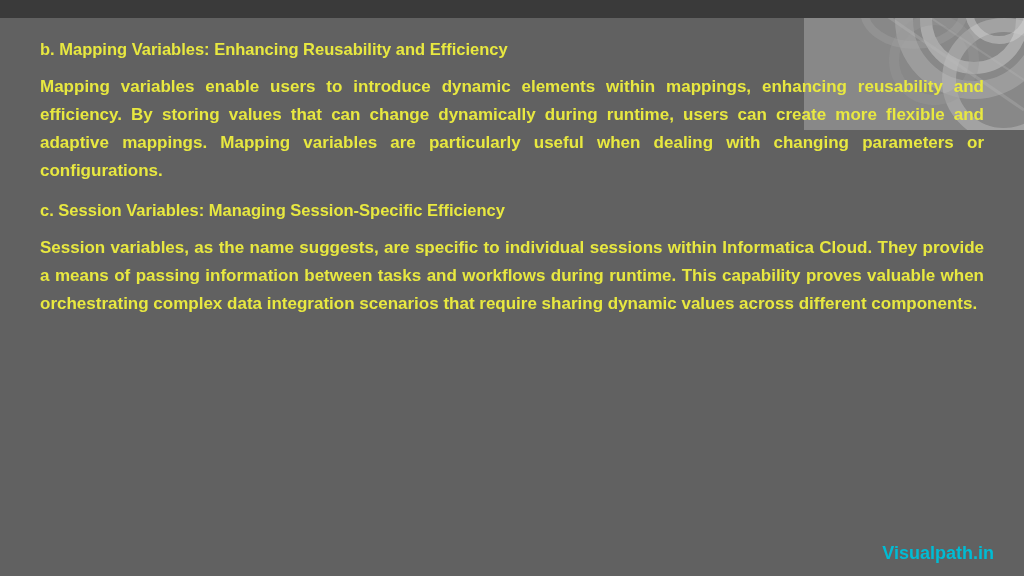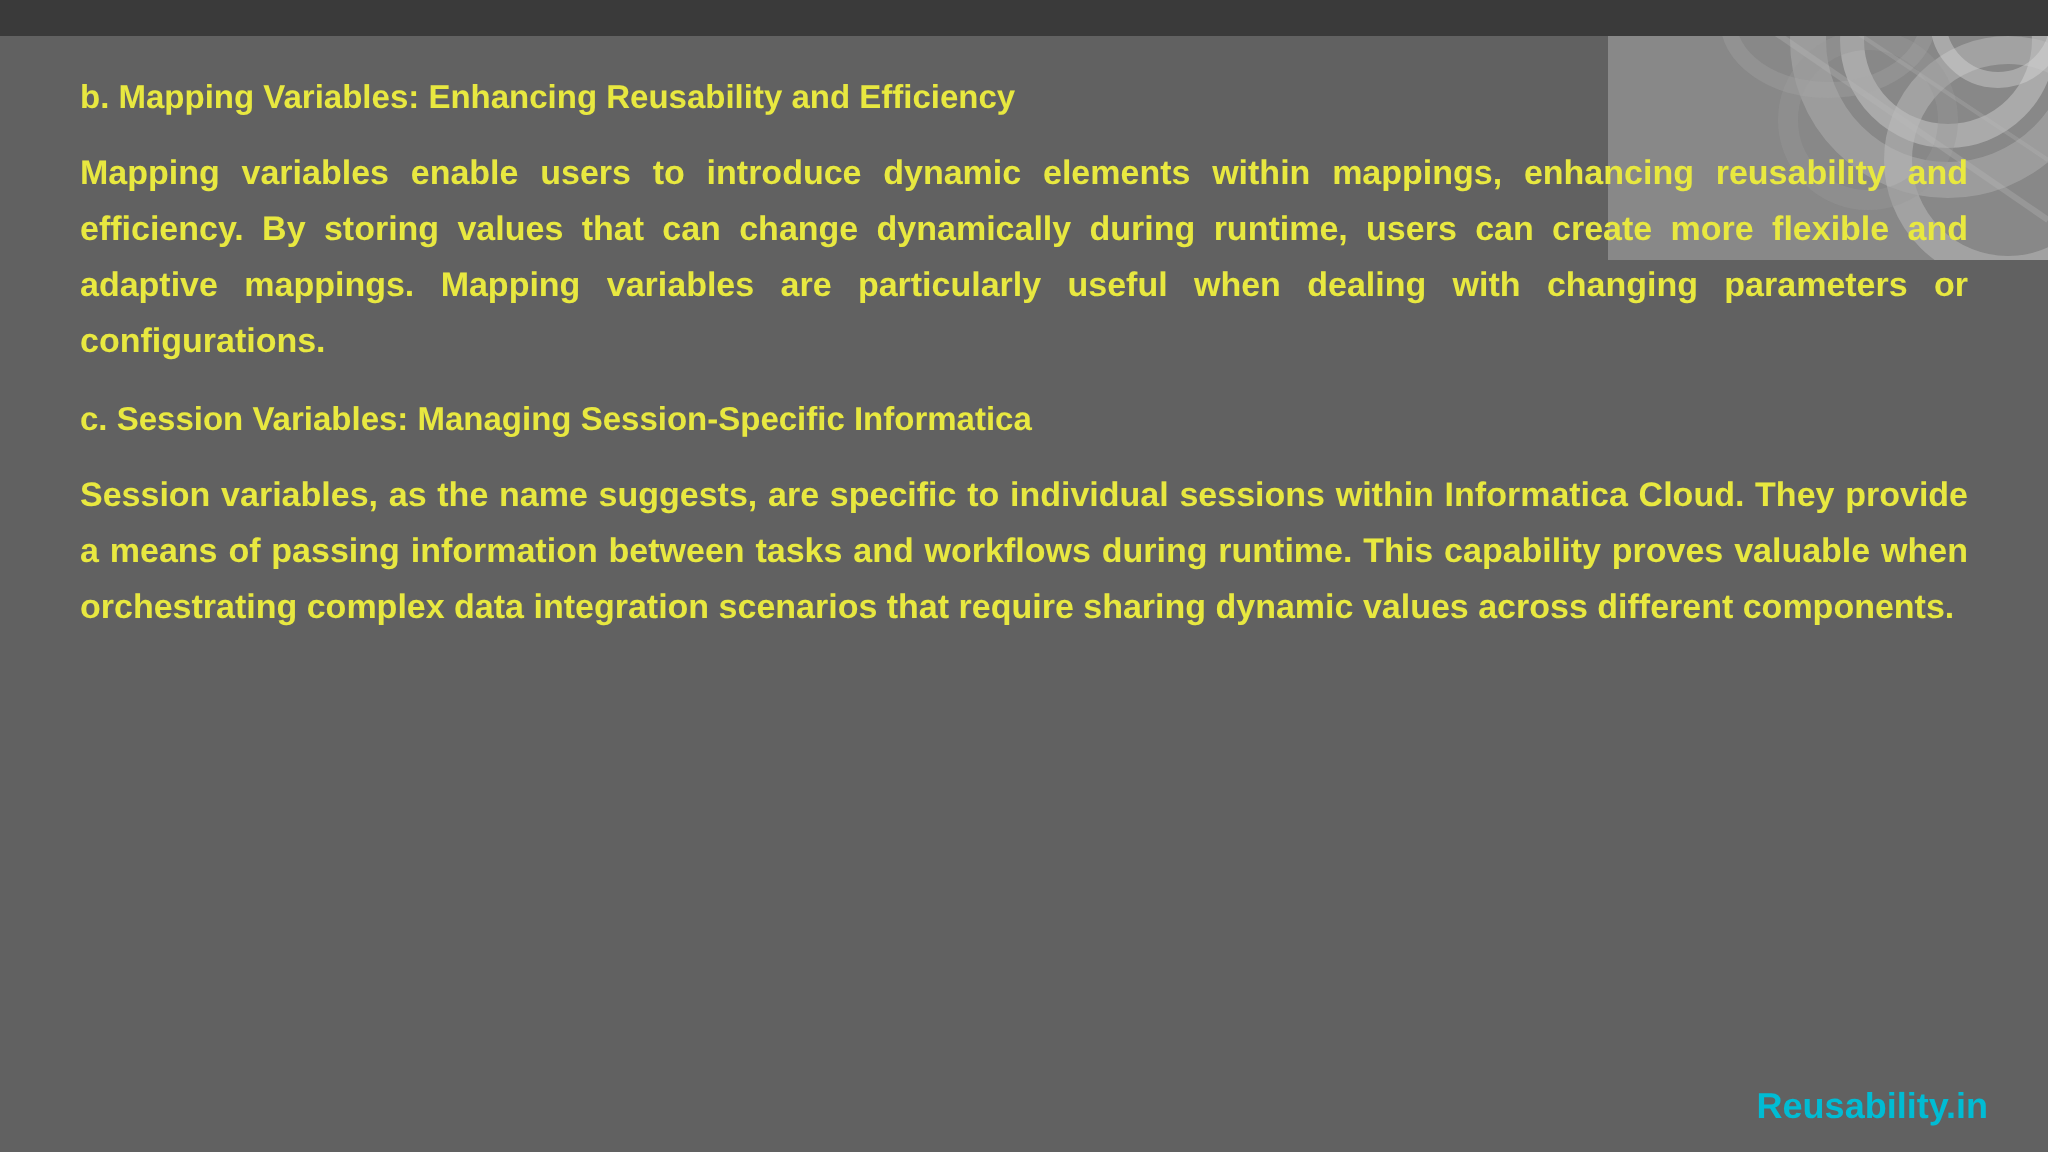--- a/index.html
+++ b/index.html
@@ -109,23 +109,23 @@
   </div>
 
   <div class="dark-bar"></div>
 
   <div class="content-area">
 
     <div class="section-title">b. Mapping Variables: Enhancing Reusability and Efficiency</div>
 
     <div class="body-text">Mapping variables enable users to introduce dynamic elements within mappings, enhancing reusability and efficiency. By storing values that can change dynamically during runtime, users can create more flexible and adaptive mappings. Mapping variables are particularly useful when dealing with changing parameters or configurations.</div>
 
-    <div class="section-title">c. Session Variables: Managing Session-Specific Informatica</div>
+    <div class="section-title">c. Session Variables: Managing Session-Specific Efficiency</div>
 
     <div class="body-text">Session variables, as the name suggests, are specific to individual sessions within Informatica Cloud. They provide a means of passing information between tasks and workflows during runtime. This capability proves valuable when orchestrating complex data integration scenarios that require sharing dynamic values across different components.</div>
 
   </div>
 
   <div class="footer">
-    <span class="brand-logo">Reusability.in</span>
+    <span class="brand-logo">Visualpath.in</span>
   </div>
 
 </div>
 
 </body></html>

